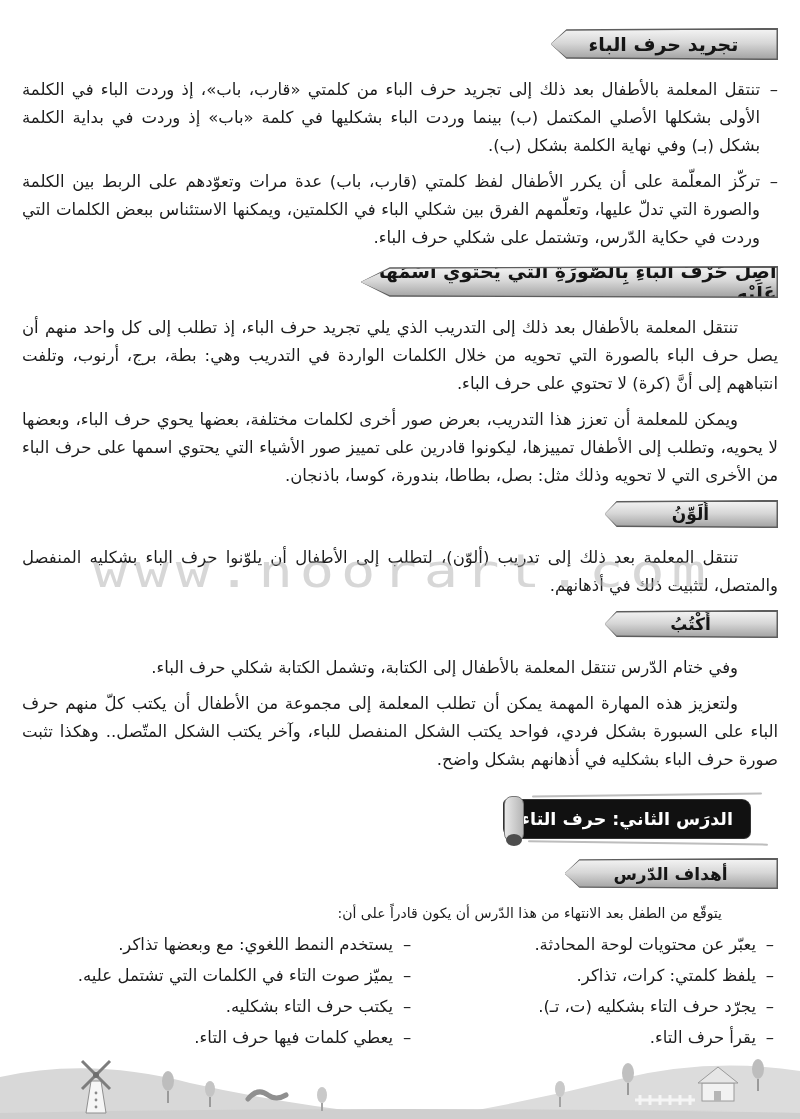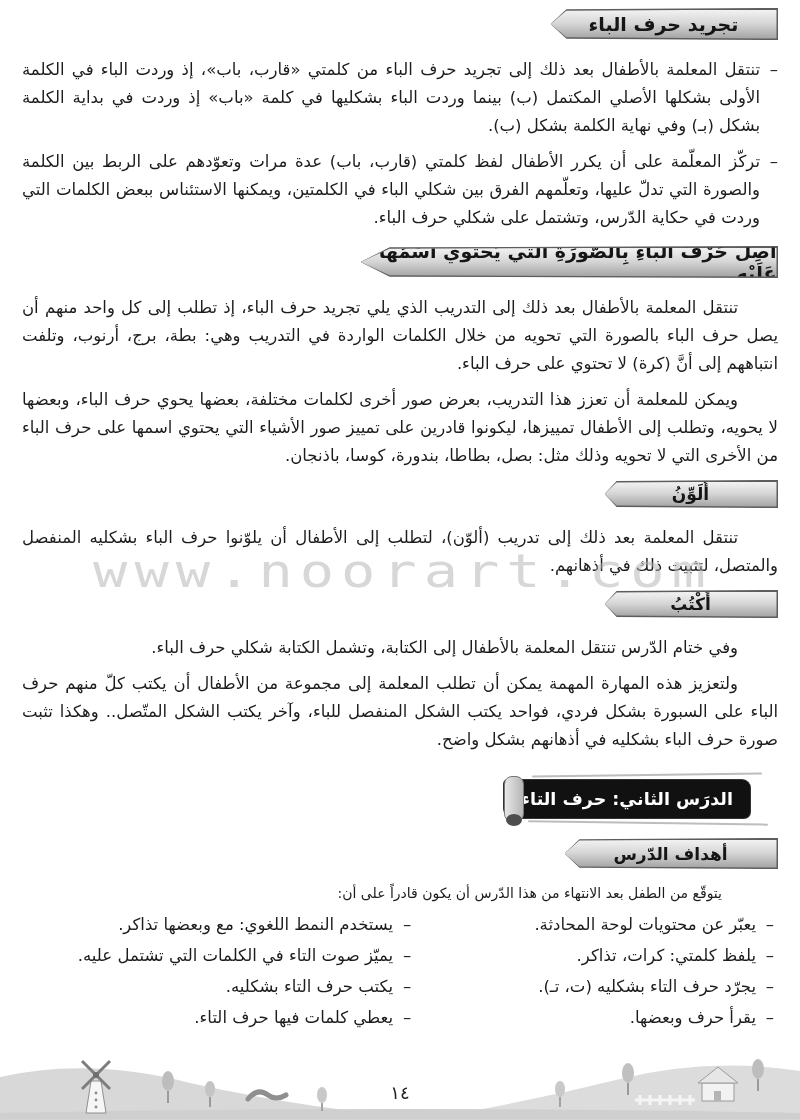--- a/index.html
+++ b/index.html
@@ -8,21 +8,21 @@
     width:800px;height:1119px;
     margin:0 auto;
     background:#ffffff;
     overflow:hidden;
     font-family:"DejaVu Sans",sans-serif;
     color:#1c1c1c;
     direction:rtl;
   }
   .content{
     position:relative;
-    padding:8px 22px 0 22px;
+    padding:28px 22px 0 22px;
     z-index:2;
   }
   
   .para{
     font-size:16.5px;
     line-height:28px;
     text-align:justify;
     margin:8px 0 2px 0;
   }
   .para.dashed{
@@ -177,21 +177,21 @@
 
     <div class="obj-intro">يتوقّع من الطفل بعد الانتهاء من هذا الدّرس أن يكون قادراً على أن:</div>
 
     <div class="obj-grid">
       <div class="obj-item"><span class="dash">–</span><span>يعبّر عن محتويات لوحة المحادثة.</span></div>
       <div class="obj-item"><span class="dash">–</span><span>يستخدم النمط اللغوي: مع وبعضها تذاكر.</span></div>
       <div class="obj-item"><span class="dash">–</span><span>يلفظ كلمتي: كرات، تذاكر.</span></div>
       <div class="obj-item"><span class="dash">–</span><span>يميّز صوت التاء في الكلمات التي تشتمل عليه.</span></div>
       <div class="obj-item"><span class="dash">–</span><span>يجرّد حرف التاء بشكليه (ت، تـ).</span></div>
       <div class="obj-item"><span class="dash">–</span><span>يكتب حرف التاء بشكليه.</span></div>
-      <div class="obj-item"><span class="dash">–</span><span>يقرأ حرف وبعضها.</span></div>
+      <div class="obj-item"><span class="dash">–</span><span>يقرأ حرف التاء.</span></div>
       <div class="obj-item"><span class="dash">–</span><span>يعطي كلمات فيها حرف التاء.</span></div>
     </div>
 
   </div>
 
   <svg class="landscape" width="800" height="64" viewBox="0 0 800 64">
     <path d="M0,64 L0,22 Q90,2 190,28 Q280,48 370,58 L370,64 Z" fill="#d8d8d8"></path>
     <path d="M800,64 L800,16 Q710,2 620,24 Q540,44 460,58 L460,64 Z" fill="#dcdcdc"></path>
     <path d="M0,58 Q400,50 800,58 L800,64 L0,64 Z" fill="#cfcfcf"></path>
 
@@ -235,15 +235,14 @@
     <g>
       <ellipse cx="628" cy="18" rx="6" ry="10" fill="#c0c0c0"></ellipse>
         <line x1="628" y1="28" x2="628" y2="40" stroke="#9a9a9a" stroke-width="2"></line>
       <ellipse cx="758" cy="14" rx="6" ry="10" fill="#bdbdbd"></ellipse>
         <line x1="758" y1="24" x2="758" y2="36" stroke="#9a9a9a" stroke-width="2"></line>
       <ellipse cx="560" cy="34" rx="5" ry="8" fill="#c9c9c9"></ellipse>
         <line x1="560" y1="42" x2="560" y2="52" stroke="#a3a3a3" stroke-width="2"></line>
     </g>
   </svg>
 
-  <div class="page-number">١٤</div>
 
 </div>
 
 </body></html>

